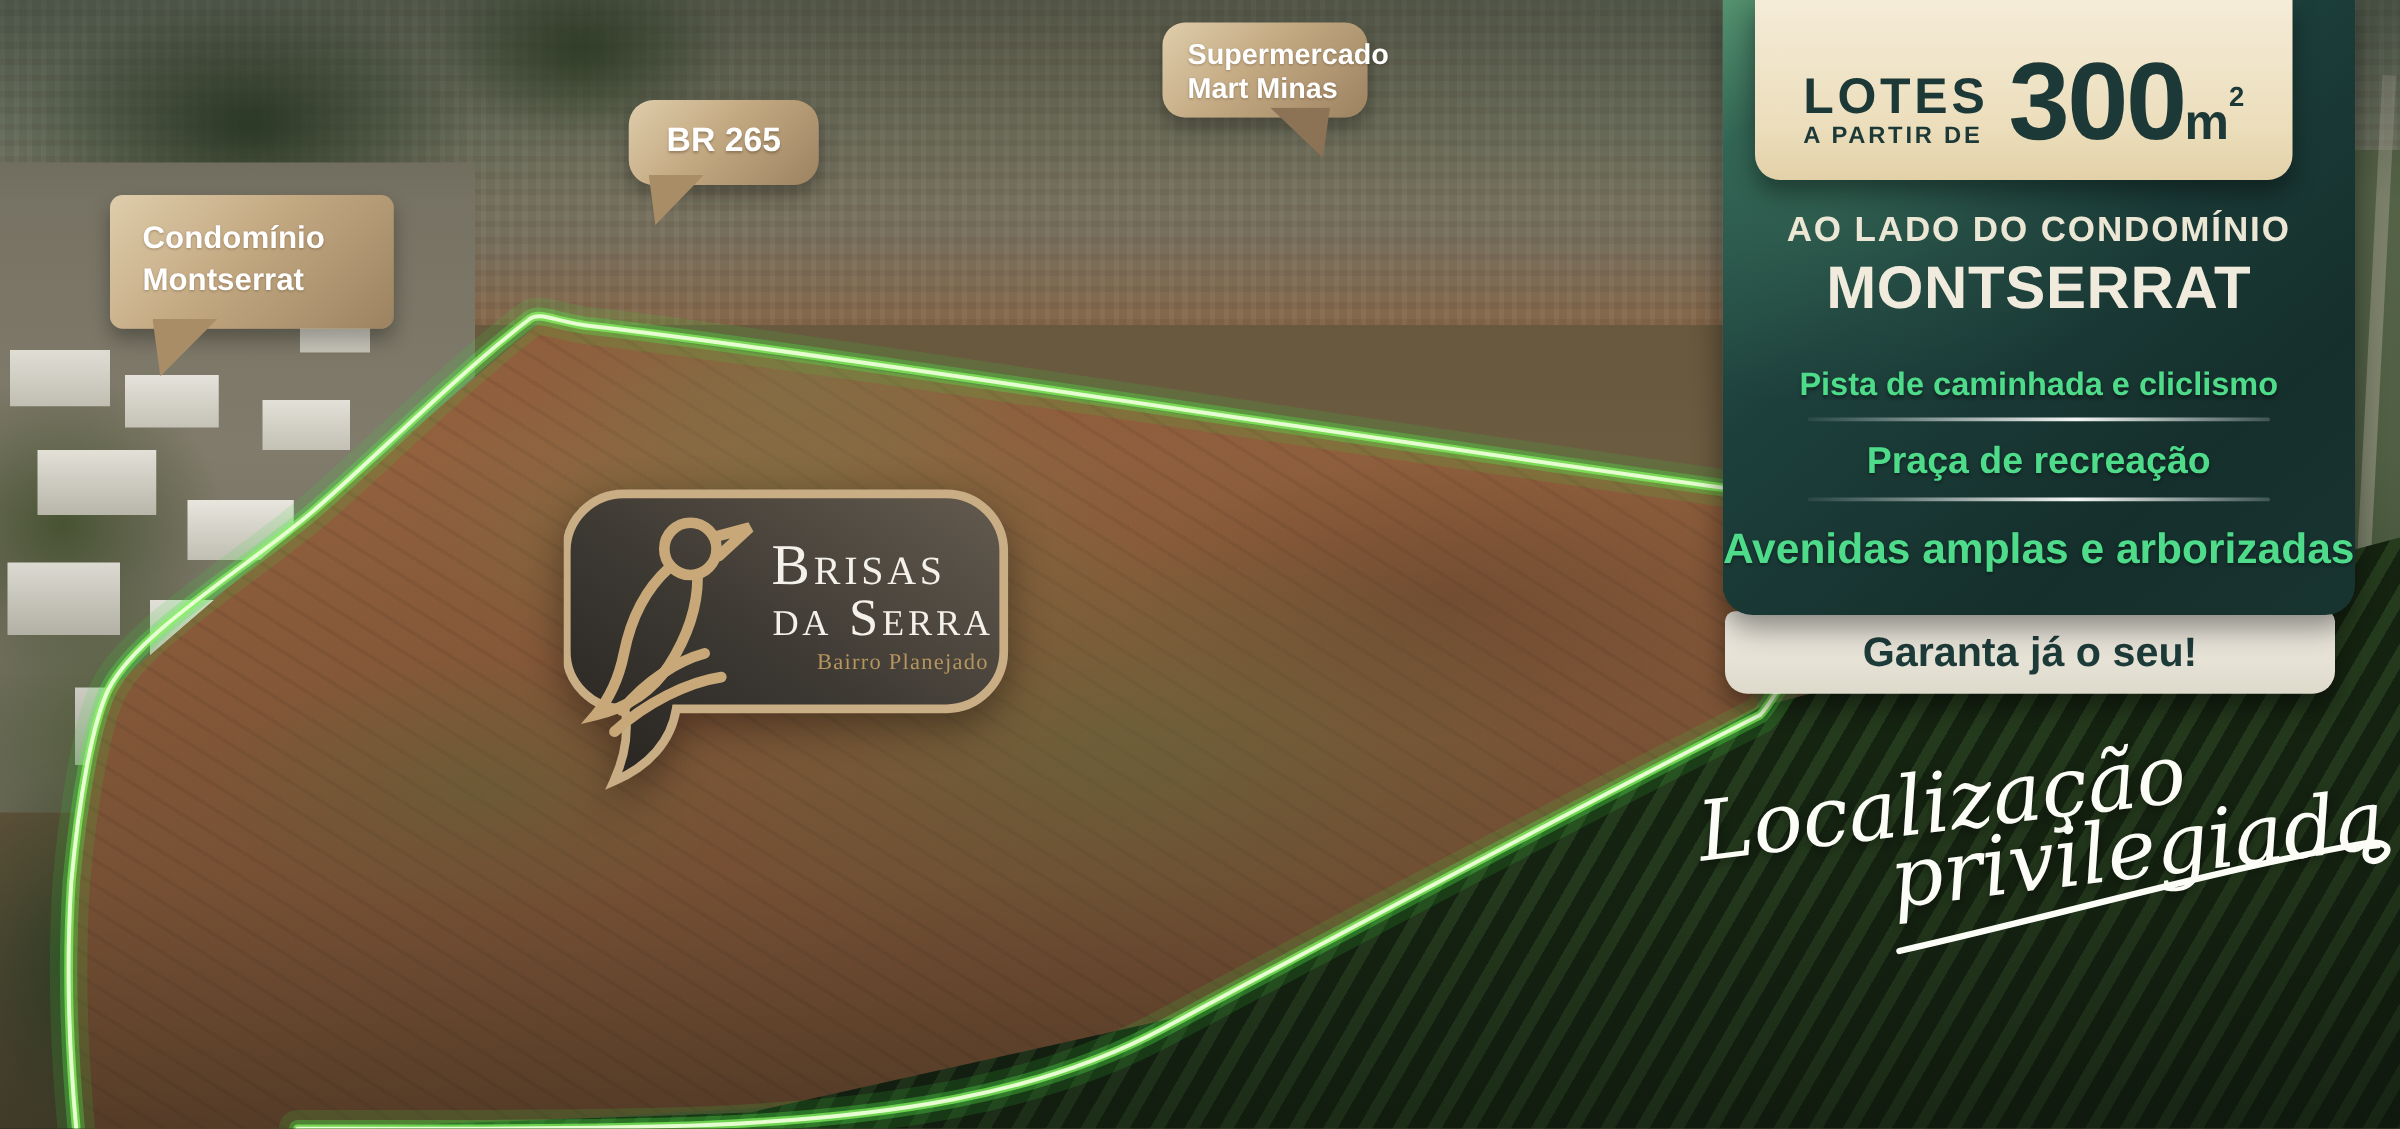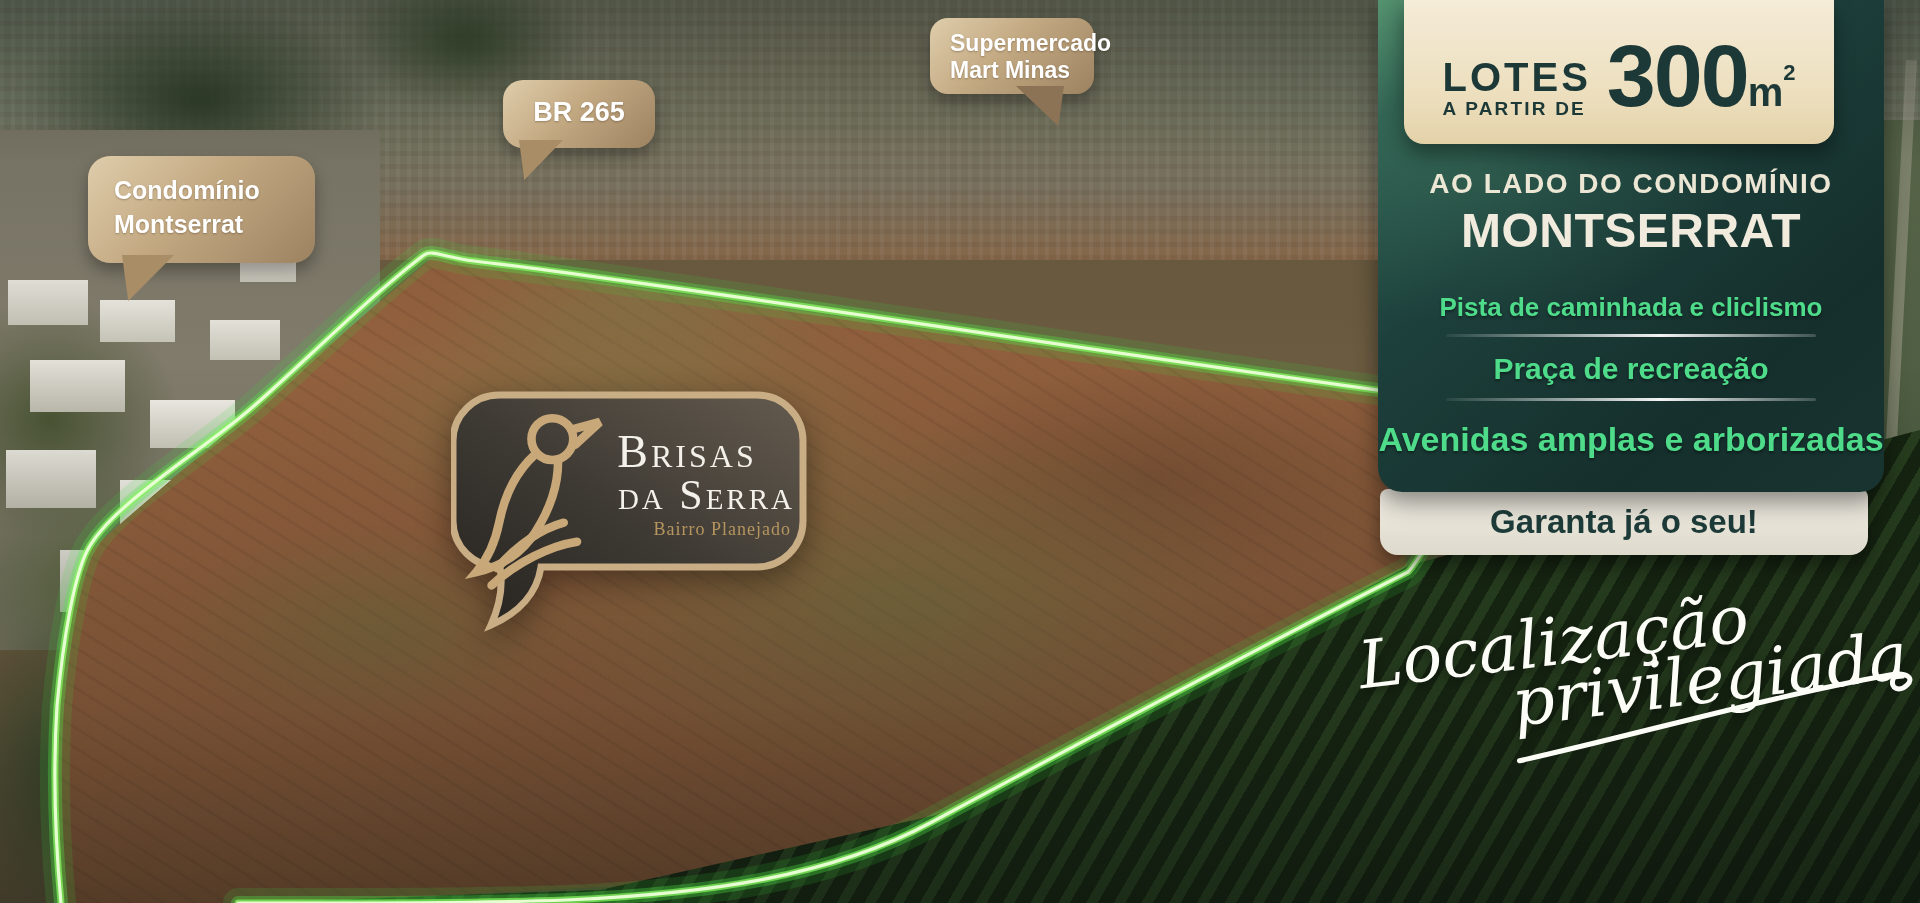--- a/index.html
+++ b/index.html
@@ -66,21 +66,21 @@
 
   
   .boundary{position:absolute;inset:0;z-index:2;}
   .boundary path{fill:none;stroke-linecap:round;stroke-linejoin:round;}
   .gA{stroke:#3fd63a;stroke-width:30;opacity:.15;}
   .gB{stroke:#52e84b;stroke-width:14;opacity:.32;}
   .gC{stroke:#86f55e;stroke-width:7;opacity:.72;}
   .gD{stroke:#ecffd8;stroke-width:3.2;opacity:.95;}
 
   
-  .bubble{position:absolute;z-index:6;border-radius:22px;color:#fff;font-weight:700;
+  .bubble{position:absolute;z-index:6;border-radius:10px;color:#fff;font-weight:700;
     background:linear-gradient(135deg,#dfcdab 0%,#c3a982 45%,#9c8260 100%);
     box-shadow:0 8px 16px rgba(0,0,0,.32);text-shadow:0 1px 2px rgba(60,40,20,.35);}
   .tail{position:absolute;width:52px;height:46px;top:calc(100% - 8px);background:#a98d67;}
   .tail-left{clip-path:polygon(0 0,100% 0,12% 100%);}
   .tail-right{clip-path:polygon(0 0,100% 0,88% 100%);background:#8d7355;}
   .bubble-condo{left:88px;top:156px;width:227px;height:107px;padding:17px 0 0 26px;
                 font-size:25px;line-height:34px;}
   .bubble-condo .tail{left:34px;}
   .bubble-br{left:503px;top:80px;width:152px;height:68px;padding-top:17px;text-align:center;
              font-size:27px;border-radius:20px;}
@@ -109,21 +109,21 @@
       linear-gradient(140deg,#55936f 0%,#2c5b4e 13%,#1d403c 38%,#152f2c 75%,#183431 100%);
     box-shadow:0 10px 24px rgba(0,0,0,.45);text-decoration:underline;}
   .offer-card{position:absolute;left:26px;top:0;width:430px;height:144px;
     border-radius:0 0 20px 20px;background:linear-gradient(180deg,#f5ecd8 0%,#ecdebc 70%,#e3d1a8 100%);
     box-shadow:0 10px 20px rgba(0,0,0,.38);display:flex;justify-content:center;
     align-items:flex-end;gap:16px;padding-bottom:24px;color:#1d3937;}
   .offer-left{text-align:left;}
   .offer-title{font-size:40px;font-weight:700;letter-spacing:3px;line-height:36px;}
   .offer-sub{font-size:19px;font-weight:700;letter-spacing:2.2px;margin-top:3px;}
   .offer-value{font-size:88px;font-weight:700;line-height:68px;letter-spacing:-2px;}
-  .offer-unit{font-size:40px;font-weight:700;line-height:56px;}
+  .offer-unit{font-size:40px;font-weight:700;line-height:44px;}
   .offer-sup{font-size:22px;font-weight:700;vertical-align:26px;}
   .panel-heading{position:absolute;left:0;top:168px;width:100%;text-align:center;
     font-size:28px;font-weight:700;letter-spacing:1.5px;color:#ece6d5;}
   .panel-highlight{position:absolute;left:0;top:203px;width:100%;text-align:center;
     font-size:48px;font-weight:700;letter-spacing:.5px;color:#f0ebdc;}
   .feature{position:absolute;left:0;width:100%;text-align:center;color:#4fdc8a;
     font-weight:700;text-shadow:0 2px 3px rgba(0,0,0,.4);}
   .feature-1{top:292px;font-size:26px;}
   .feature-2{top:352px;font-size:30px;text-align:center;}
   .feature-3{top:420px;font-size:34px;}

